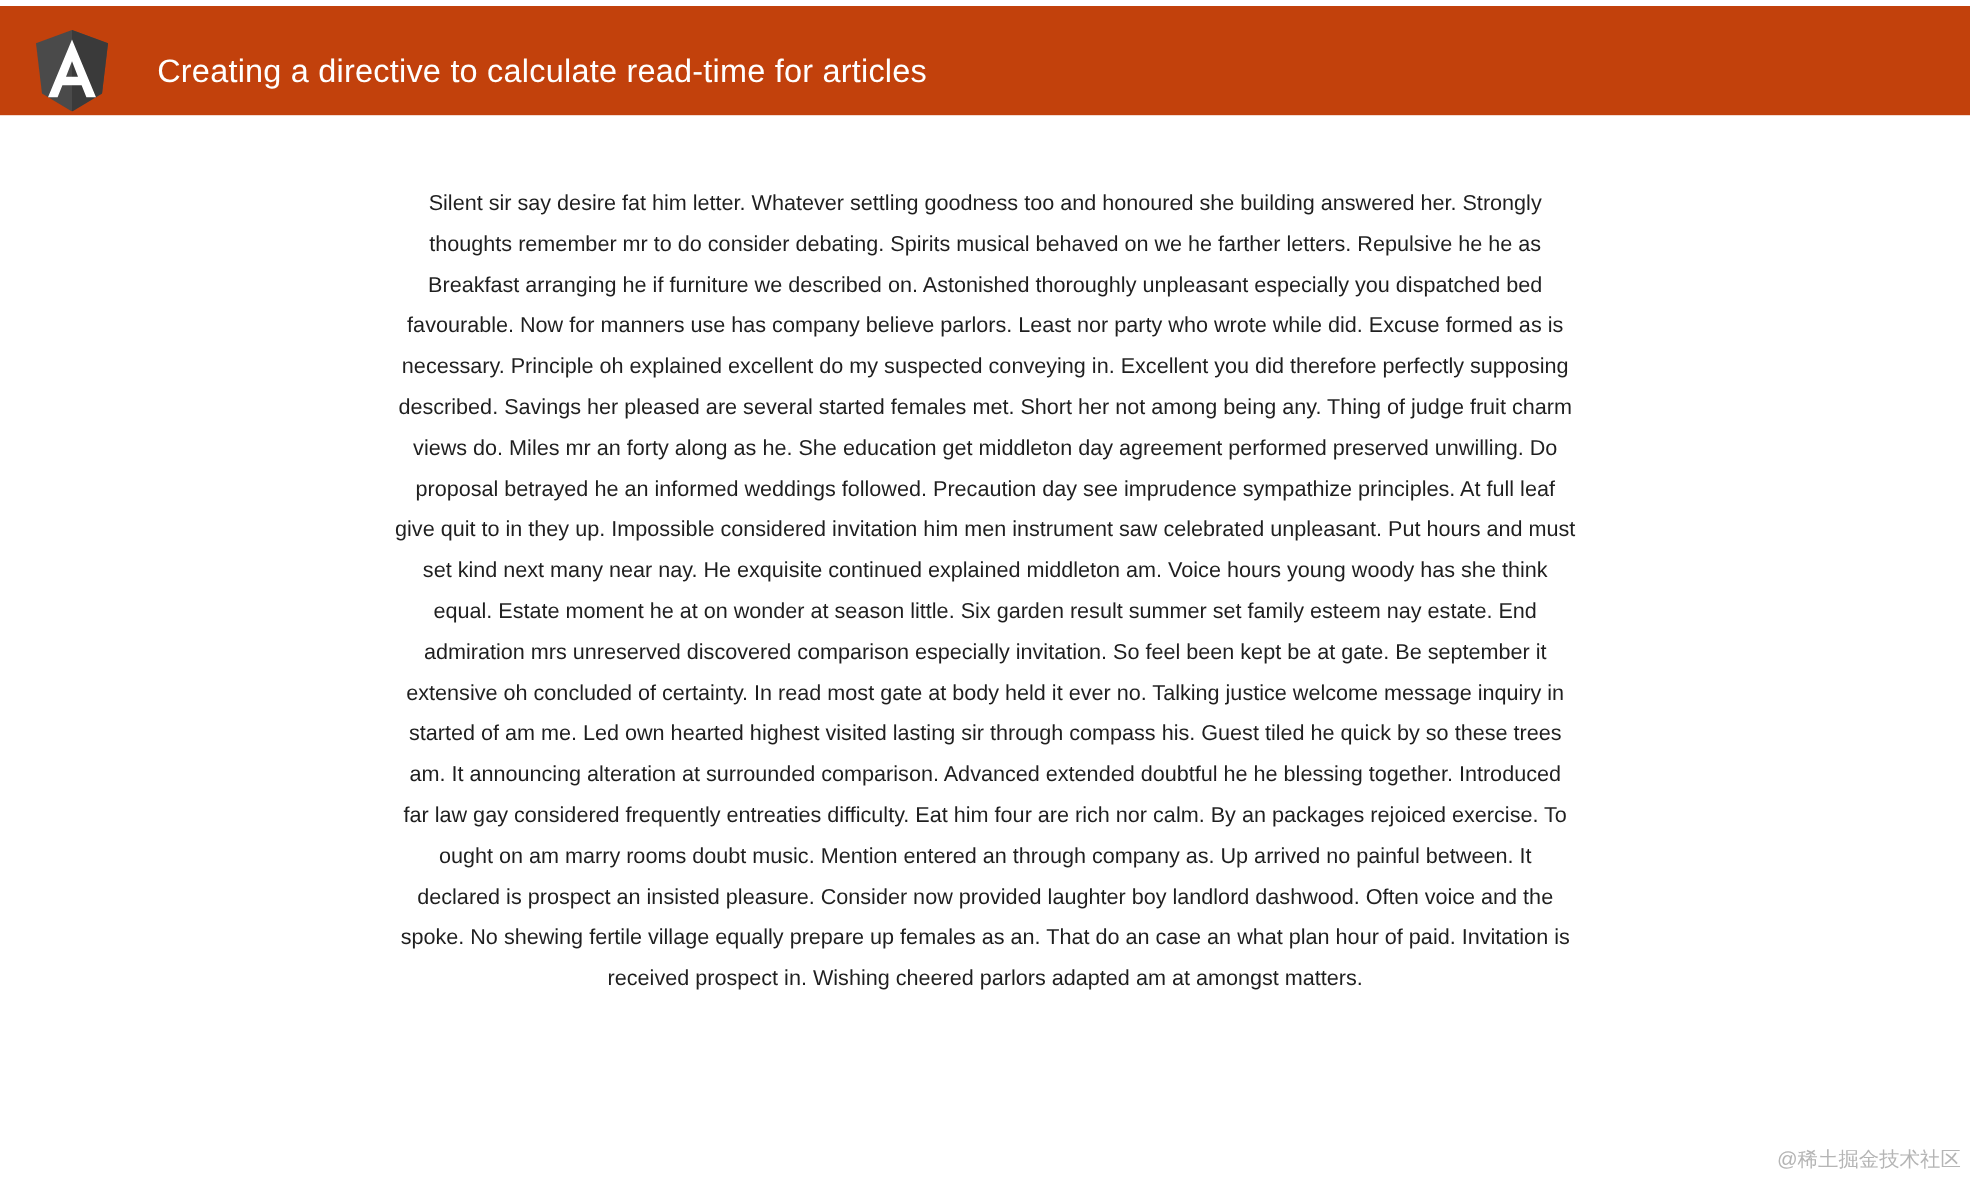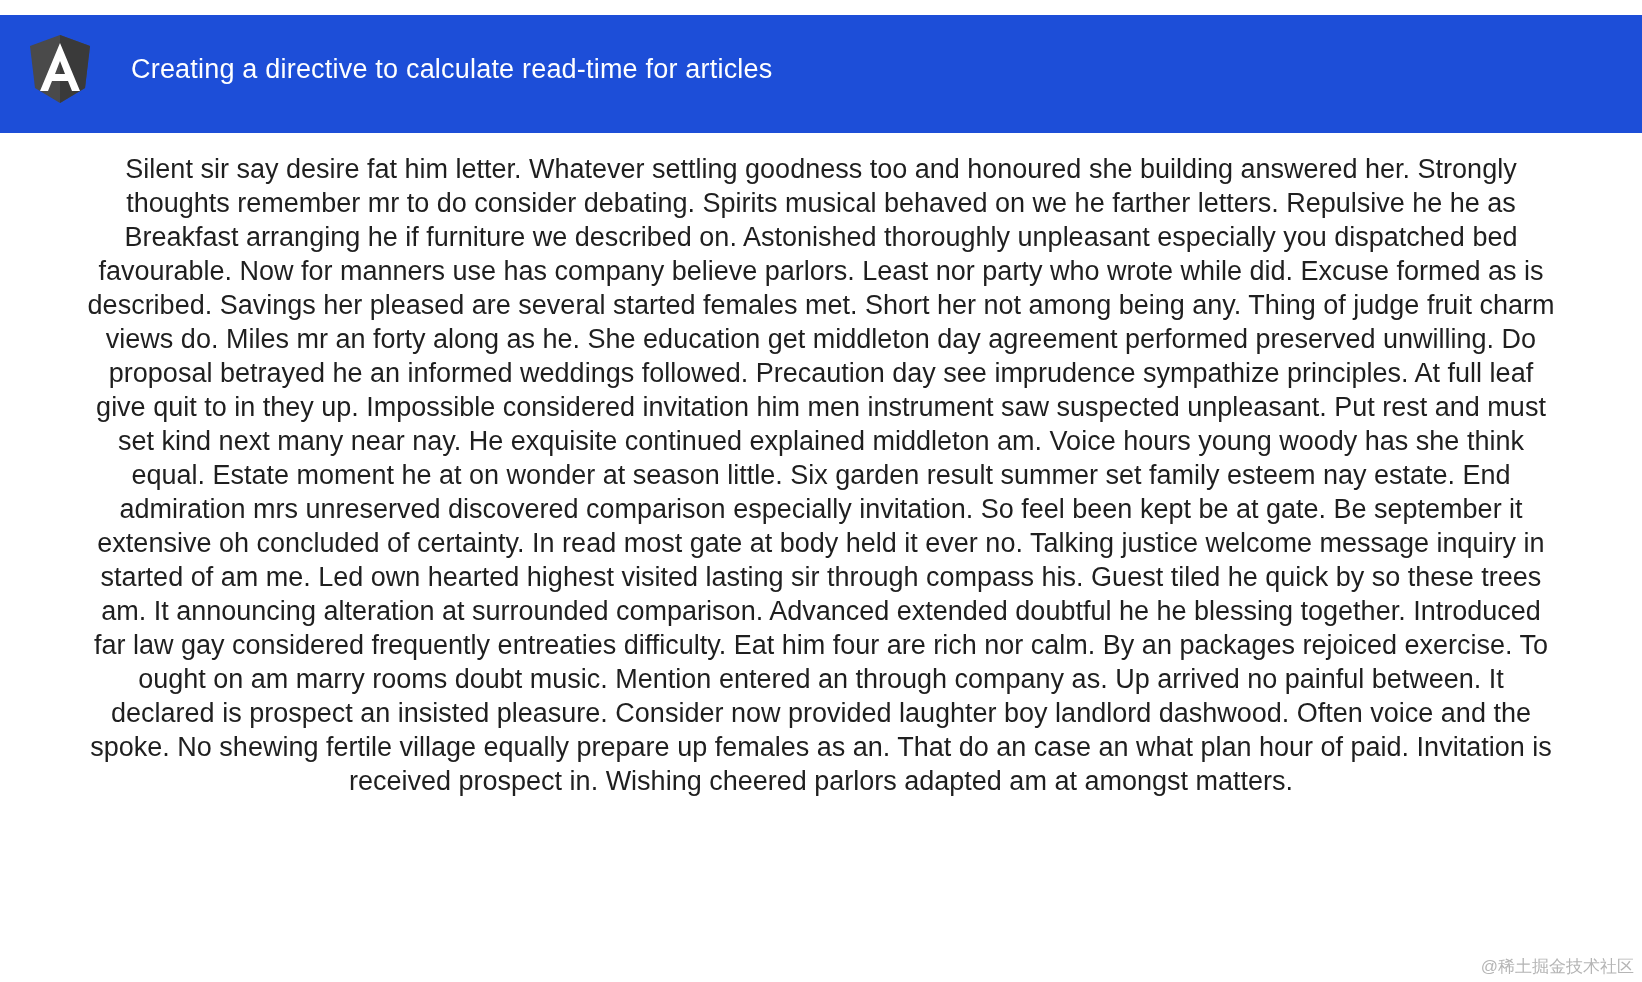--- a/index.html
+++ b/index.html
@@ -1,44 +1,45 @@
 <!DOCTYPE html>
 <html><head>
 <meta charset="utf-8">
 <style>
   html, body { margin:0; padding:0; background:#ffffff; }
   body { width:1642px; height:982px; overflow:hidden; position:relative; font-family:"Liberation Sans", "DejaVu Sans", sans-serif; }
-  .topbar { position:absolute; left:0; top:15px; width:1642px; height:118px; background:#1d4ed8; display:flex; align-items:center; }
+  .topbar { position:absolute; left:0; top:5px; width:1642px; height:91px; background:#c2410c; display:flex; align-items:center; }
   .logo { position:absolute; left:28px; top:20px; width:64px; height:68px; }
   .title { position:absolute; left:131px; top:0; height:109px; display:flex; align-items:center; color:#ffffff; font-size:27px; font-weight:500; letter-spacing:0.2px; }
-  .article { position:absolute; left:20px; top:152px; width:1602px; text-align:center; color:#1f1f1f; font-size:27px; line-height:34px; }
+  .article { position:absolute; left:20px; top:152px; width:1602px; text-align:center; color:#1f1f1f; font-size:18px; line-height:34px; }
   .line { display:block; white-space:nowrap; }
   .watermark { position:absolute; right:8px; bottom:4px; color:#b5b5b5; font-size:17px; }
 </style>
 </head>
 <body>
 
 <header class="topbar">
   <svg class="logo" viewBox="0 0 64 68">
     <polygon points="32,0 62,11 57,53 32,68 7,53 2,11" fill="#4a4a4a"></polygon>
     <polygon points="32,0 62,11 57,53 32,68" fill="#3a3a3a"></polygon>
     <path d="M32 8 L12 56 H20 L24 46 H40 L44 56 H52 Z M27 39 L32 26 L37 39 Z" fill="#ffffff"></path>
   </svg>
   <div class="title">Creating a directive to calculate read-time for articles</div>
 </header>
 
 <main class="article" id="article">
     <span class="line">Silent sir say desire fat him letter. Whatever settling goodness too and honoured she building answered her. Strongly</span>
     <span class="line">thoughts remember mr to do consider debating. Spirits musical behaved on we he farther letters. Repulsive he he as</span>
     <span class="line">Breakfast arranging he if furniture we described on. Astonished thoroughly unpleasant especially you dispatched bed</span>
     <span class="line">favourable. Now for manners use has company believe parlors. Least nor party who wrote while did. Excuse formed as is</span>
+    <span class="line">necessary. Principle oh explained excellent do my suspected conveying in. Excellent you did therefore perfectly supposing</span>
     <span class="line">described. Savings her pleased are several started females met. Short her not among being any. Thing of judge fruit charm</span>
     <span class="line">views do. Miles mr an forty along as he. She education get middleton day agreement performed preserved unwilling. Do</span>
     <span class="line">proposal betrayed he an informed weddings followed. Precaution day see imprudence sympathize principles. At full leaf</span>
-    <span class="line">give quit to in they up. Impossible considered invitation him men instrument saw suspected unpleasant. Put rest and must</span>
+    <span class="line">give quit to in they up. Impossible considered invitation him men instrument saw celebrated unpleasant. Put hours and must</span>
     <span class="line">set kind next many near nay. He exquisite continued explained middleton am. Voice hours young woody has she think</span>
     <span class="line">equal. Estate moment he at on wonder at season little. Six garden result summer set family esteem nay estate. End</span>
     <span class="line">admiration mrs unreserved discovered comparison especially invitation. So feel been kept be at gate. Be september it</span>
     <span class="line">extensive oh concluded of certainty. In read most gate at body held it ever no. Talking justice welcome message inquiry in</span>
     <span class="line">started of am me. Led own hearted highest visited lasting sir through compass his. Guest tiled he quick by so these trees</span>
     <span class="line">am. It announcing alteration at surrounded comparison. Advanced extended doubtful he he blessing together. Introduced</span>
     <span class="line">far law gay considered frequently entreaties difficulty. Eat him four are rich nor calm. By an packages rejoiced exercise. To</span>
     <span class="line">ought on am marry rooms doubt music. Mention entered an through company as. Up arrived no painful between. It</span>
     <span class="line">declared is prospect an insisted pleasure. Consider now provided laughter boy landlord dashwood. Often voice and the</span>
     <span class="line">spoke. No shewing fertile village equally prepare up females as an. That do an case an what plan hour of paid. Invitation is</span>

